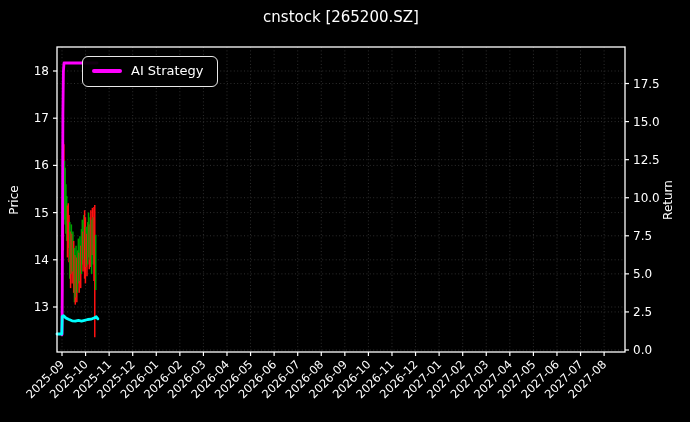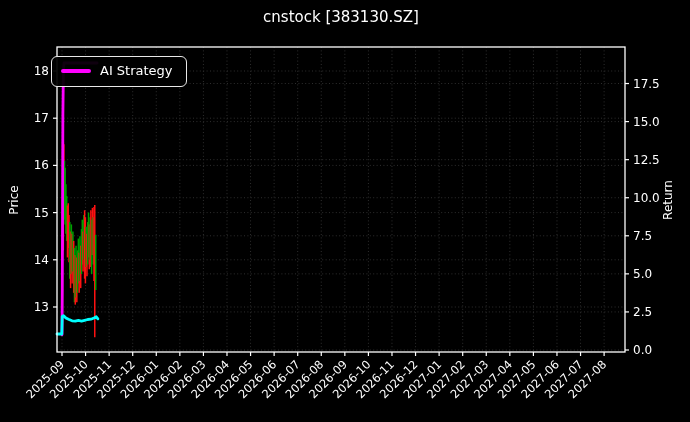--- a/index.html
+++ b/index.html
@@ -11,35 +11,35 @@
   #title{
     position:absolute;left:57px;top:8px;width:568px;text-align:center;
     color:#fff;font-size:15px;
   }
   .ylab{
     position:absolute;color:#fff;font-size:12px;white-space:nowrap;
   }
   #ylab-left{left:14px;top:200px;transform:translate(-50%,-50%) rotate(-90deg);}
   #ylab-right{left:668px;top:200px;transform:translate(-50%,-50%) rotate(-90deg);}
   #legend{
-    position:absolute;left:51px;top:56px;
+    position:absolute;left:82px;top:56px;
     background:rgba(0,0,0,0.94);
     border:1.4px solid #e8e8e8;border-radius:6px;
     padding:7px 13px 8px 9px;
     display:flex;flex-direction:column;gap:20px;
   }
   .legend-row{display:flex;align-items:center;gap:9px;}
   .legend-swatch{width:30px;height:3.6px;border-radius:2px;flex:0 0 auto;}
   .legend-label{color:#fff;font-size:13px;white-space:nowrap;line-height:1.1;}
 </style>
 </head>
 <body>
 
 <div id="fig">
-  <div id="title">cnstock [383130.SZ]</div>
+  <div id="title">cnstock [265200.SZ]</div>
 
   <span id="ylab-left" class="ylab">Price</span>
   <span id="ylab-right" class="ylab">Return</span>
 
   <svg id="chart-svg" width="690" height="422">
       <line stroke="#2e2e2e" stroke-width="1" stroke-dasharray="1 2.4" x1="62" x2="62" y1="47" y2="352"></line>
       <line stroke="#2e2e2e" stroke-width="1" stroke-dasharray="1 2.4" x1="85.57" x2="85.57" y1="47" y2="352"></line>
       <line stroke="#2e2e2e" stroke-width="1" stroke-dasharray="1 2.4" x1="109.14" x2="109.14" y1="47" y2="352"></line>
       <line stroke="#2e2e2e" stroke-width="1" stroke-dasharray="1 2.4" x1="132.71" x2="132.71" y1="47" y2="352"></line>
       <line stroke="#2e2e2e" stroke-width="1" stroke-dasharray="1 2.4" x1="156.28" x2="156.28" y1="47" y2="352"></line>

